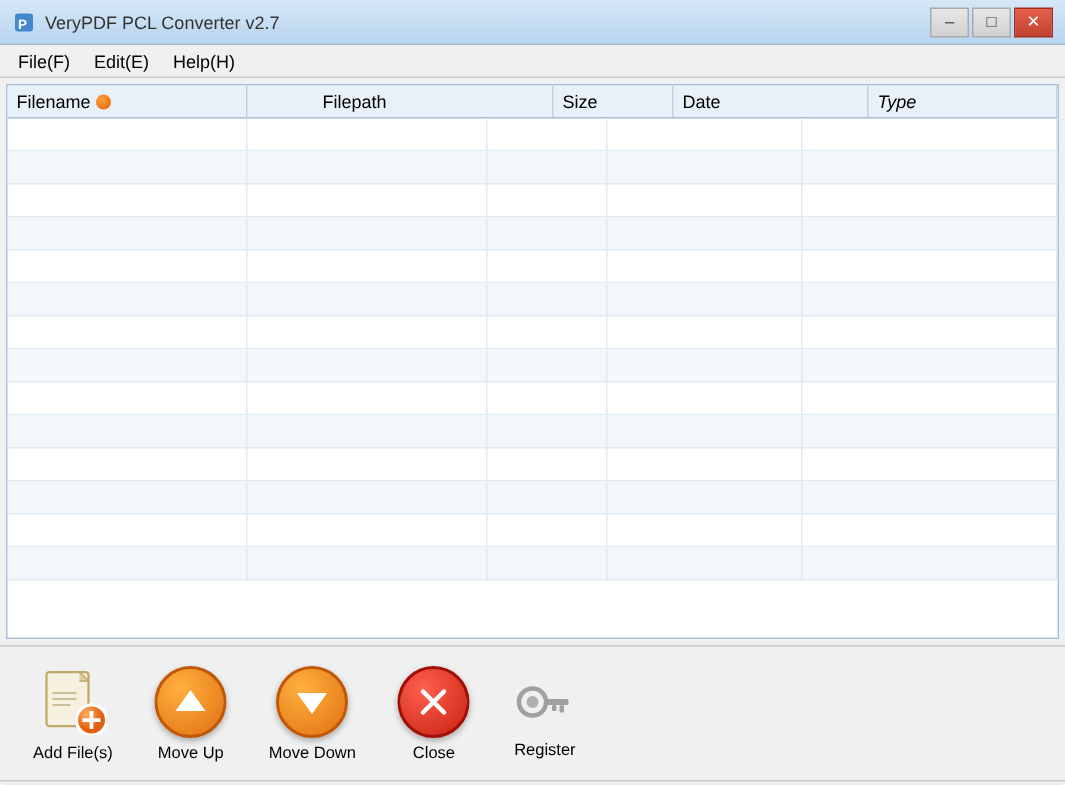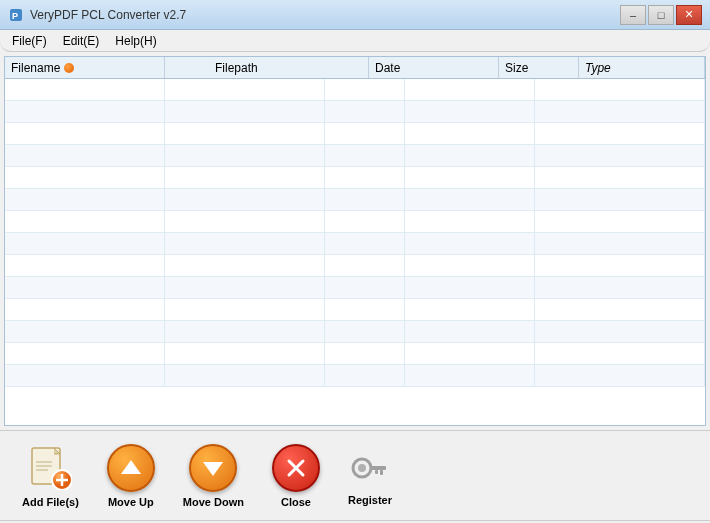--- a/index.html
+++ b/index.html
@@ -62,21 +62,20 @@
     }
 
     
     .menu-bar {
       background: #f0f0f0;
       height: 22px;
       display: flex;
       align-items: center;
       padding: 0 4px;
       border-bottom: 1px solid #ccc;
-      border-radius: 11px;
     }
     .menu-item {
       padding: 2px 8px;
       cursor: pointer;
       color: #000;
       font-size: 12px;
     }
 
     
     .table-container {
@@ -163,21 +162,20 @@
       gap: 4px;
       cursor: pointer;
       background: none;
       border: none;
       padding: 4px 6px;
     }
     .tool-label {
       font-size: 11px;
       color: #000;
       text-align: center;
-      font-weight: bold;
     }
 
     
     .btn-icon-circle {
       width: 48px;
       height: 48px;
       border-radius: 50%;
       display: flex;
       align-items: center;
       justify-content: center;
@@ -261,25 +259,25 @@
 
 <div class="table-container">
   <div class="table-header">
     <div class="th th-filename">
       <span>Filename</span>
       <div class="orange-dot"></div>
     </div>
     <div class="th th-filepath">
       <span>Filepath</span>
     </div>
+    <div class="th th-size">
+      <span>Size</span>
+    </div>
     <div class="th th-date">
       <span>Date</span>
-    </div>
-    <div class="th th-size">
-      <span>Size</span>
     </div>
     <div class="th th-type">
       <span>Type</span>
     </div>
   </div>
   <div class="table-body">
 
     <div class="table-row">
         <div class="td td-filename"></div>
         <div class="td td-filepath"></div>

